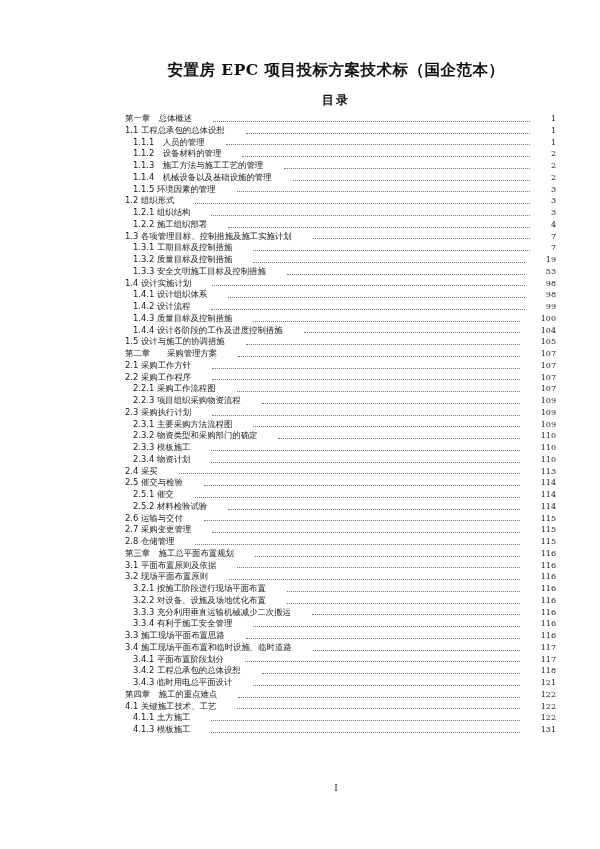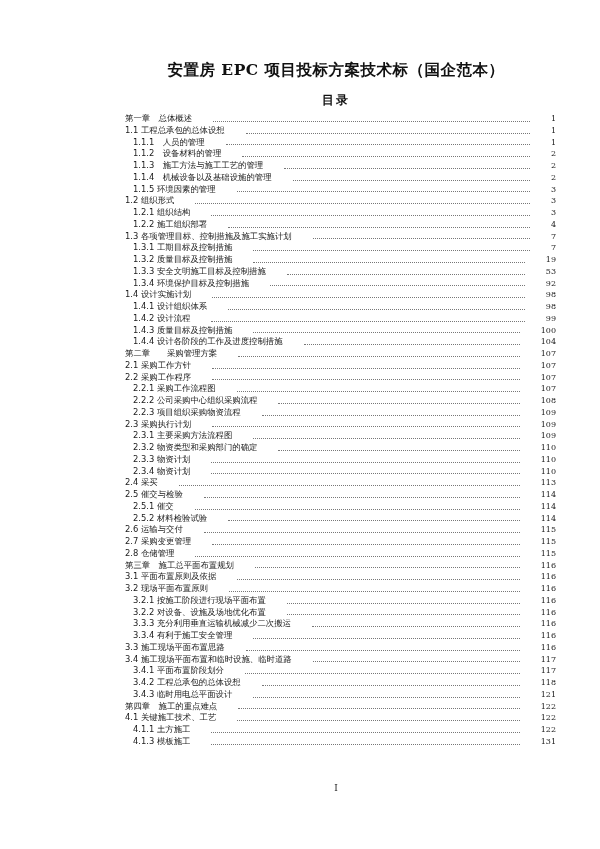--- a/index.html
+++ b/index.html
@@ -96,25 +96,20 @@
       <div class="toc-row lvl-2">
         <span class="label">1.3.2 质量目标及控制措施</span>
         <span class="dots"></span>
         <span class="page-num">19</span>
       </div>
       <div class="toc-row lvl-2">
         <span class="label">1.3.3 安全文明施工目标及控制措施</span>
         <span class="dots"></span>
         <span class="page-num">53</span>
       </div>
-      <div class="toc-row lvl-2">
-        <span class="label">1.3.4 环境保护目标及控制措施</span>
-        <span class="dots"></span>
-        <span class="page-num">92</span>
-      </div>
       <div class="toc-row lvl-1">
         <span class="label">1.4 设计实施计划</span>
         <span class="dots"></span>
         <span class="page-num">98</span>
       </div>
       <div class="toc-row lvl-2">
         <span class="label">1.4.1 设计组织体系</span>
         <span class="dots"></span>
         <span class="page-num">98</span>
       </div>
@@ -125,20 +120,25 @@
       </div>
       <div class="toc-row lvl-2">
         <span class="label">1.4.3 质量目标及控制措施</span>
         <span class="dots"></span>
         <span class="page-num">100</span>
       </div>
       <div class="toc-row lvl-2">
         <span class="label">1.4.4 设计各阶段的工作及进度控制措施</span>
         <span class="dots"></span>
         <span class="page-num">104</span>
+      </div>
+      <div class="toc-row lvl-1">
+        <span class="label">1.5 设计与施工的协调措施</span>
+        <span class="dots"></span>
+        <span class="page-num">105</span>
       </div>
       <div class="toc-row lvl-0">
         <span class="label">第二章　　采购管理方案</span>
         <span class="dots"></span>
         <span class="page-num">107</span>
       </div>
       <div class="toc-row lvl-1">
         <span class="label">2.1 采购工作方针</span>
         <span class="dots"></span>
         <span class="page-num">107</span>
@@ -147,46 +147,41 @@
         <span class="label">2.2 采购工作程序</span>
         <span class="dots"></span>
         <span class="page-num">107</span>
       </div>
       <div class="toc-row lvl-2">
         <span class="label">2.2.1 采购工作流程图</span>
         <span class="dots"></span>
         <span class="page-num">107</span>
       </div>
       <div class="toc-row lvl-2">
-        <span class="label">2.2.2 公司采购中心组织采购流程</span>
-        <span class="dots"></span>
-        <span class="page-num">108</span>
-      </div>
-      <div class="toc-row lvl-2">
         <span class="label">2.2.3 项目组织采购物资流程</span>
         <span class="dots"></span>
         <span class="page-num">109</span>
       </div>
       <div class="toc-row lvl-1">
         <span class="label">2.3 采购执行计划</span>
         <span class="dots"></span>
         <span class="page-num">109</span>
       </div>
       <div class="toc-row lvl-2">
         <span class="label">2.3.1 主要采购方法流程图</span>
         <span class="dots"></span>
         <span class="page-num">109</span>
       </div>
       <div class="toc-row lvl-2">
         <span class="label">2.3.2 物资类型和采购部门的确定</span>
         <span class="dots"></span>
         <span class="page-num">110</span>
       </div>
       <div class="toc-row lvl-2">
-        <span class="label">2.3.3 物资计划</span>
+        <span class="label">2.3.3 模板施工</span>
         <span class="dots"></span>
         <span class="page-num">110</span>
       </div>
       <div class="toc-row lvl-2">
         <span class="label">2.3.4 物资计划</span>
         <span class="dots"></span>
         <span class="page-num">110</span>
       </div>
       <div class="toc-row lvl-1">
         <span class="label">2.4 采买</span>

